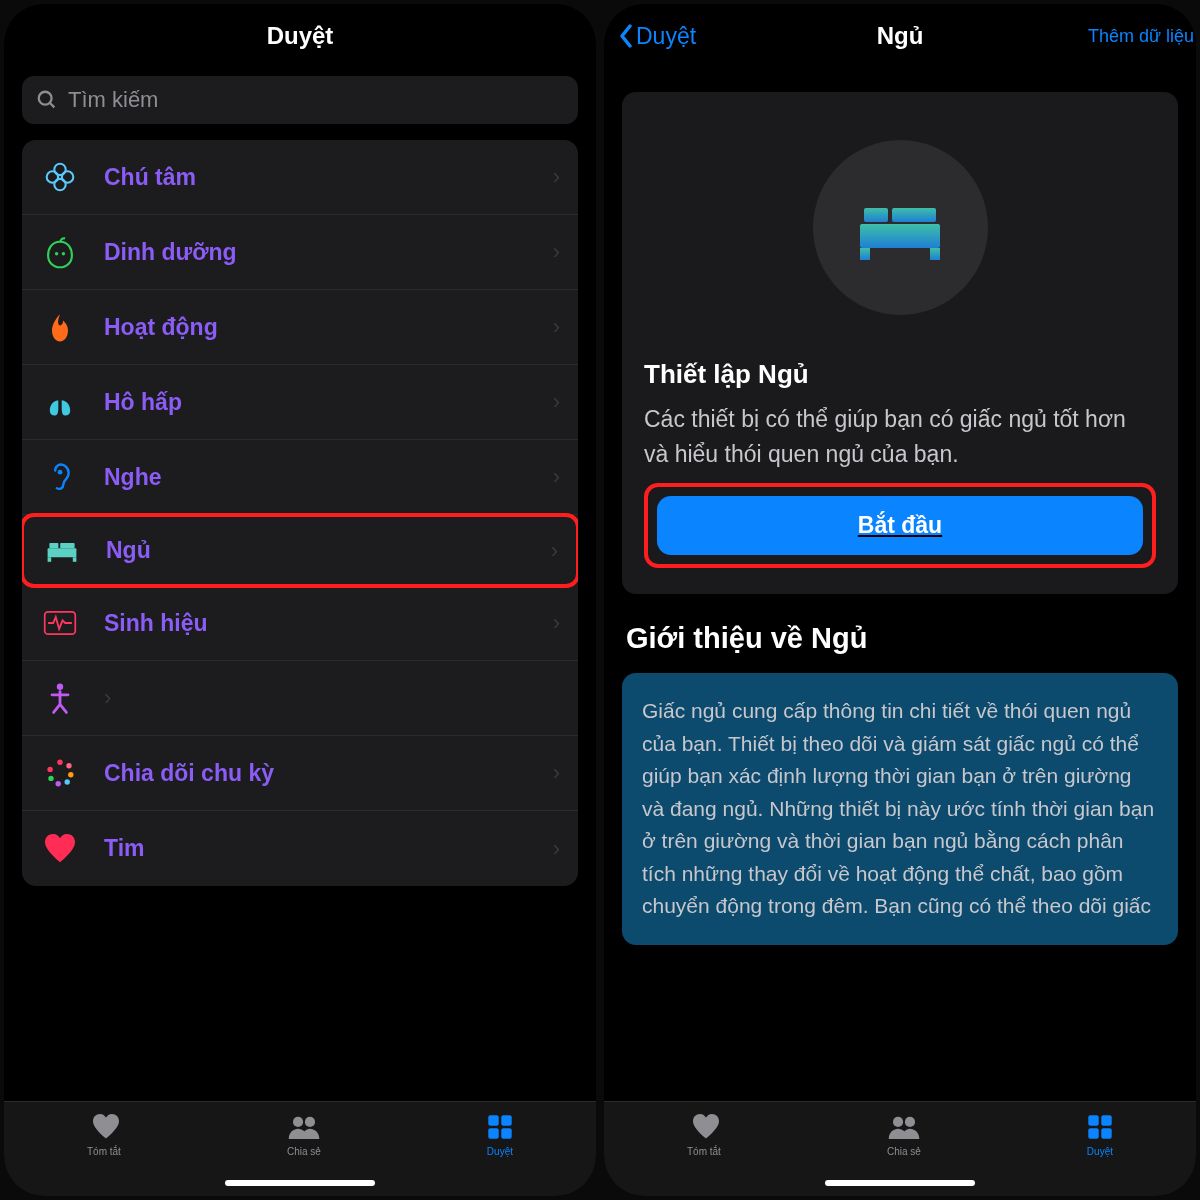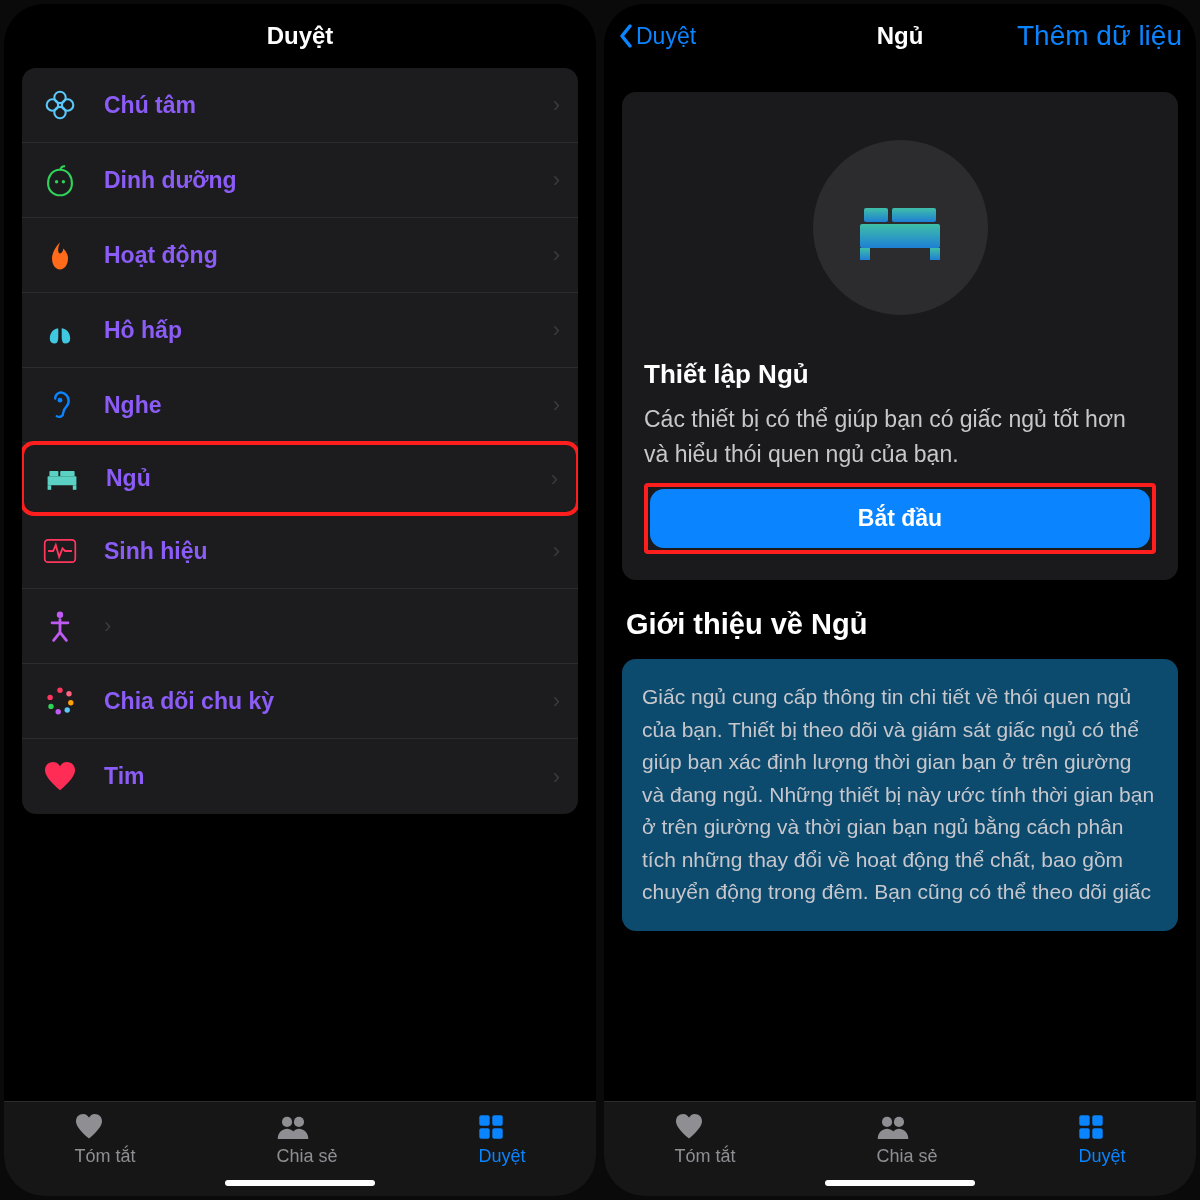--- a/index.html
+++ b/index.html
@@ -39,23 +39,23 @@
     left: 14px;
     color: #0a84ff;
     font-size: 23px;
     display: flex;
     align-items: center;
     gap: 2px;
     cursor: pointer;
   }
   .right-btn {
     position: absolute;
-    right: 14px;
+    right: 2px;
     color: #0a84ff;
-    font-size: 28px;
+    font-size: 18px;
     cursor: pointer;
   }
   .search-bar {
     margin: 8px 18px 16px;
     background: #1c1c1e;
     border-radius: 12px;
     height: 48px;
     display: flex;
     align-items: center;
     padding: 0 14px;
@@ -108,24 +108,24 @@
     background: #161616;
     border-top: 0.5px solid #2c2c2e;
     display: flex;
     align-items: flex-start;
     justify-content: space-around;
     padding-top: 10px;
   }
   .tab {
     display: flex;
     flex-direction: column;
-    align-items: flex-start;
+    align-items: flex-end;
     gap: 4px;
     color: #8e8e93;
-    font-size: 18px;
+    font-size: 10px;
     cursor: pointer;
   }
   .tab.active { color: #0a84ff; }
   .tab .ticon { height: 30px; display:flex; align-items:center; }
   .home-ind {
     position: absolute;
     bottom: 10px;
     left: 50%;
     transform: translateX(-50%);
     width: 150px;
@@ -161,22 +161,23 @@
     margin-bottom: 12px;
   }
   .card-desc {
     color: #c7c7cc;
     font-size: 23px;
     line-height: 1.5;
     margin-bottom: 12px;
   }
   .cta-wrap {
     border: 4px solid #ff1e1e;
-    border-radius: 4px;
-    padding: 2px;
+    border-radius: 14px;
+    padding: 9px;
+    text-decoration: underline;
   }
   .cta {
     background: #0a84ff;
     color: #fff;
     font-size: 23px;
     font-weight: 600;
     text-align: center;
     border-radius: 14px;
     padding: 16px;
     cursor: pointer;
@@ -198,20 +199,29 @@
     line-height: 1.55;
   }
   svg { display: block; }
 </style>
 </head>
 <body>
 
 <div class="screen">
   <div class="header">
     <div class="header-title">Duyệt</div>
+  </div>
+  <div class="search-bar">
+    <span class="sicon">
+      <svg width="22" height="22" viewBox="0 0 24 24" fill="none" stroke="#8e8e93" stroke-width="2.5">
+          <circle cx="10" cy="10" r="7"></circle>
+          <line x1="20" y1="20" x2="15" y2="15"></line>
+        </svg>
+    </span>
+    <span class="placeholder">Tìm kiếm</span>
   </div>
   <div class="content">
     <div class="list">
 
       <div class="list-item">
         <span class="item-icon">
           <svg width="38" height="38" viewBox="0 0 40 40">
               <g fill="none" stroke="#5ac8fa" stroke-width="2.2">
                 <circle cx="20" cy="12" r="6"></circle>
                 <circle cx="20" cy="28" r="6"></circle>

